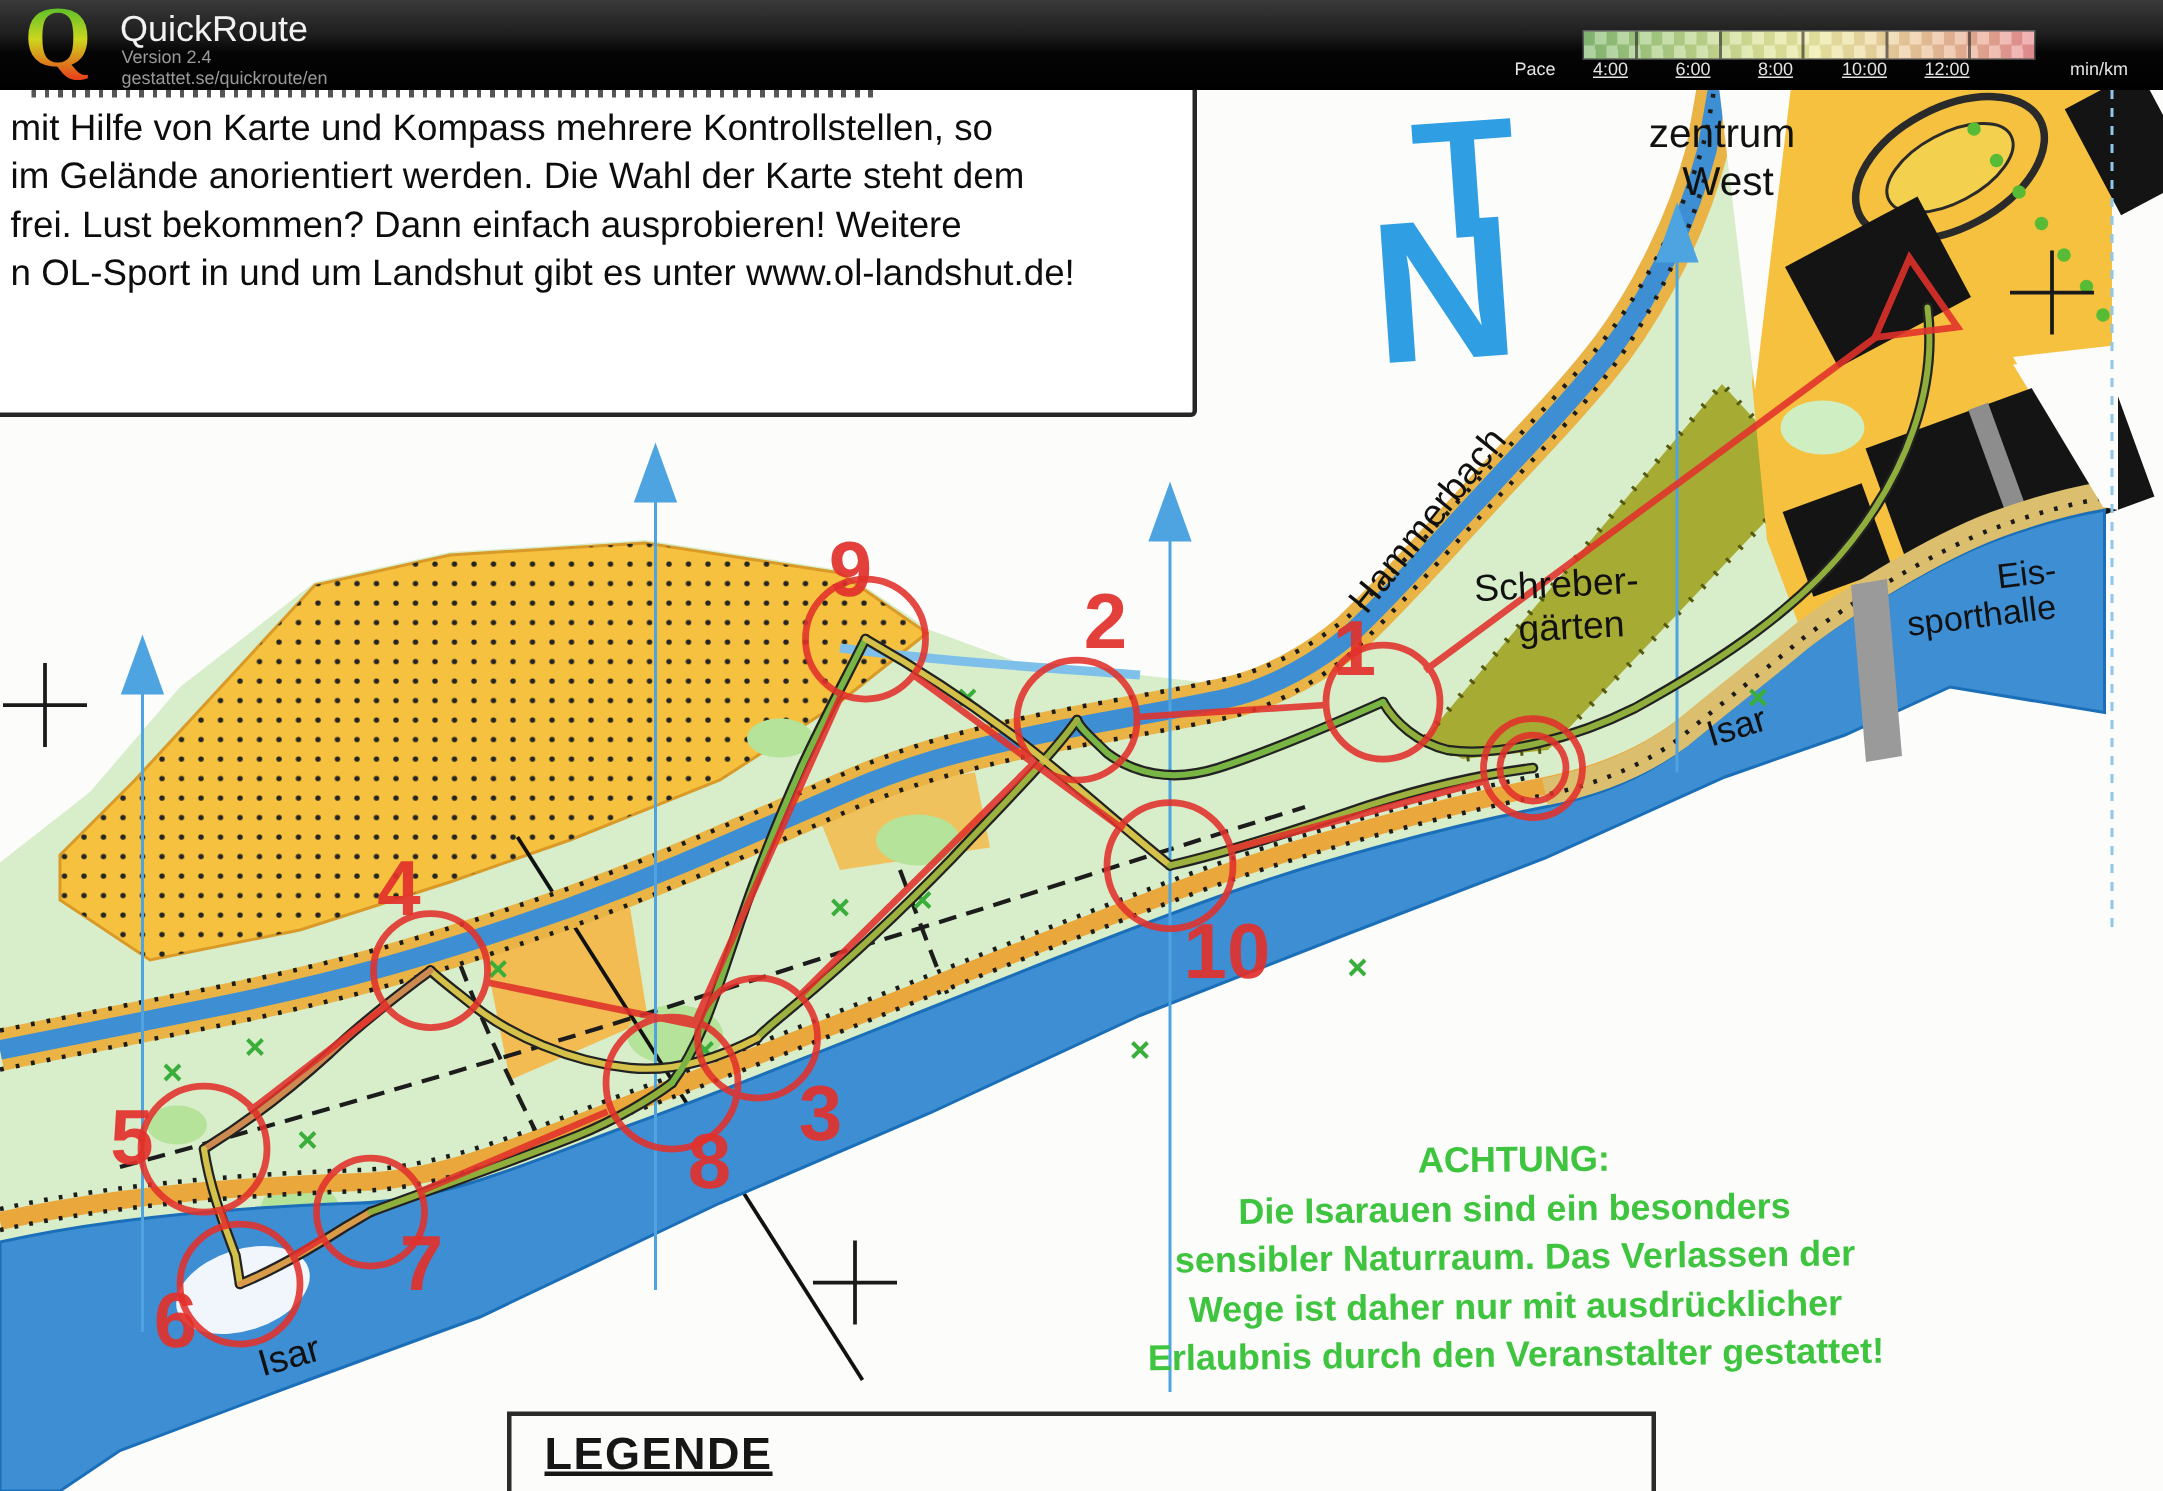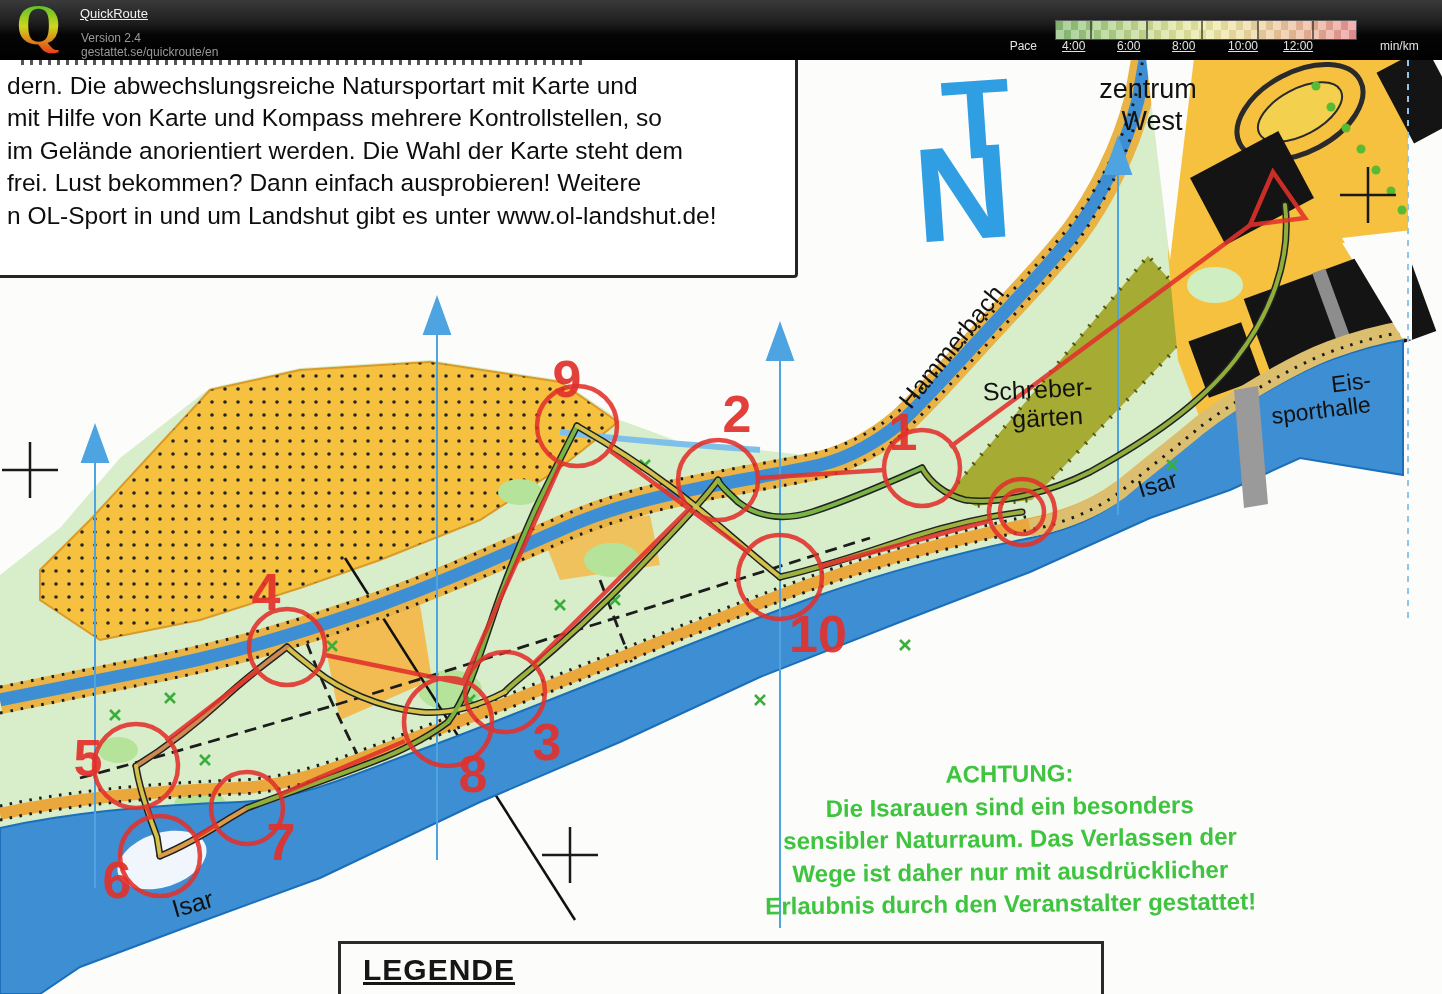--- a/index.html
+++ b/index.html
@@ -5,21 +5,21 @@
   html,body{margin:0;padding:0;background:#000;}
   body{width:1442px;height:994px;overflow:hidden;position:relative;
        font-family:"Liberation Sans",sans-serif;}
   
   .topbar{position:absolute;left:0;top:0;width:1442px;height:60px;
     background:linear-gradient(180deg,#3a3a3a 0%,#1e1e1e 38%,#050505 58%,#000 100%);}
   .logo-q{position:absolute;left:16px;top:-6px;font-family:"Liberation Serif",serif;
     font-weight:bold;font-size:58px;line-height:62px;
     background:linear-gradient(180deg,#2fb82f 5%,#cdd61e 52%,#e8401a 95%);
     -webkit-background-clip:text;background-clip:text;color:transparent;}
-  .app-title{position:absolute;left:80px;top:6px;color:#f2f2f2;font-size:13px;text-decoration:underline;}
+  .app-title{position:absolute;left:80px;top:6px;color:#f2f2f2;font-size:24px;}
   .app-sub{position:absolute;left:81px;top:31px;color:#9a9a9a;font-size:12px;line-height:14px;}
   .pace-bar{position:absolute;left:1056px;top:21px;width:300px;height:18px;
     background:
       repeating-conic-gradient(rgba(255,255,255,.30) 0% 25%, rgba(0,0,0,.05) 0% 50%) 0 0/15px 18px,
       linear-gradient(90deg,#86bb74,#a5cc82 14%,#c3d88e 28%,#dde49a 40%,#ece9a2 52%,#eed9a0 64%,#ecc39a 76%,#e9ab94 88%,#ea8f93);
     outline:1px solid rgba(255,255,255,.28);}
   .pace-tick{position:absolute;top:0;width:2px;height:18px;background:rgba(30,30,30,.6);}
   .pace-label{position:absolute;top:39px;color:#e4e4e4;font-size:12px;}
   .tick-label{width:60px;text-align:left;text-decoration:underline;}
   
@@ -310,21 +310,20 @@
     <text x="1048" y="366" font-size="25" text-anchor="middle" transform="rotate(-3 1048 366)">gärten</text>
     <text x="1352" y="330" font-size="23" text-anchor="middle" transform="rotate(-7 1352 330)">Eis-</text>
     <text x="1322" y="358" font-size="23" text-anchor="middle" transform="rotate(-7 1322 358)">sporthalle</text>
     <text x="195" y="852" font-size="25" text-anchor="middle" transform="rotate(-16 195 852)">Isar</text>
     <text x="1160" y="432" font-size="24" text-anchor="middle" transform="rotate(-17 1160 432)">Isar</text>
   </g>
 </svg>
 
   <div class="info-box">
     <div class="info-cut"></div>
-    <div class="info-line">dern. Die abwechslungsreiche Natursportart mit Karte und</div>
     <div class="info-line">mit Hilfe von Karte und Kompass mehrere Kontrollstellen, so</div>
     <div class="info-line">im Gelände anorientiert werden. Die Wahl der Karte steht dem</div>
     <div class="info-line">frei. Lust bekommen? Dann einfach ausprobieren! Weitere</div>
     <div class="info-line">n OL-Sport in und um Landshut gibt es unter www.ol-landshut.de!</div>
   </div>
 
   <div class="warning">
     <div>ACHTUNG:</div>
     <div>Die Isarauen sind ein besonders</div>
     <div>sensibler Naturraum. Das Verlassen der</div>

